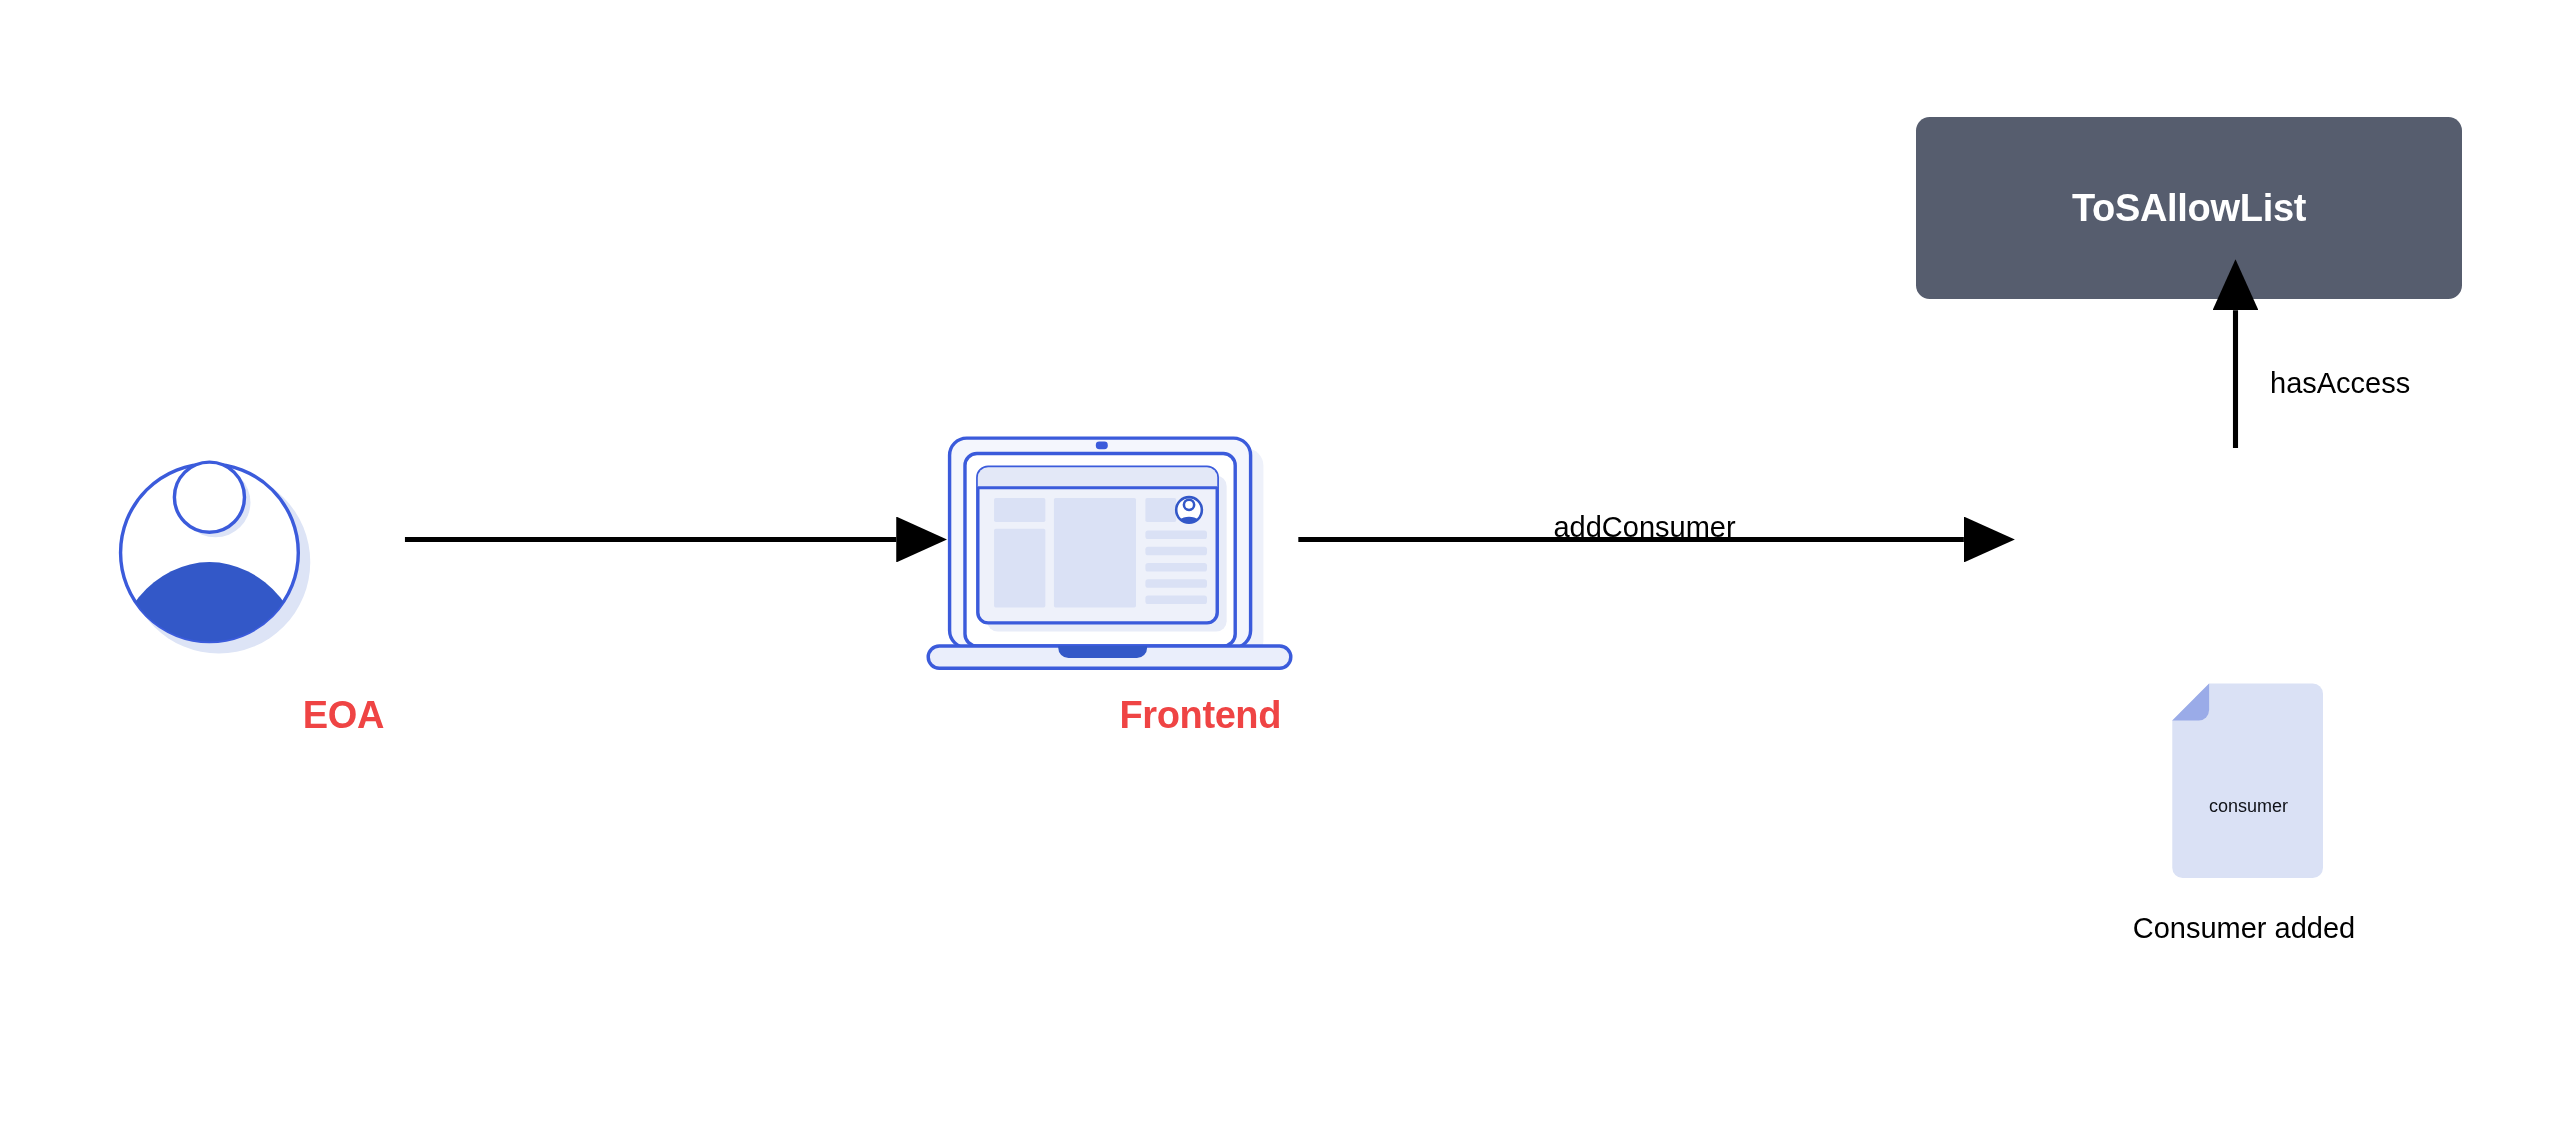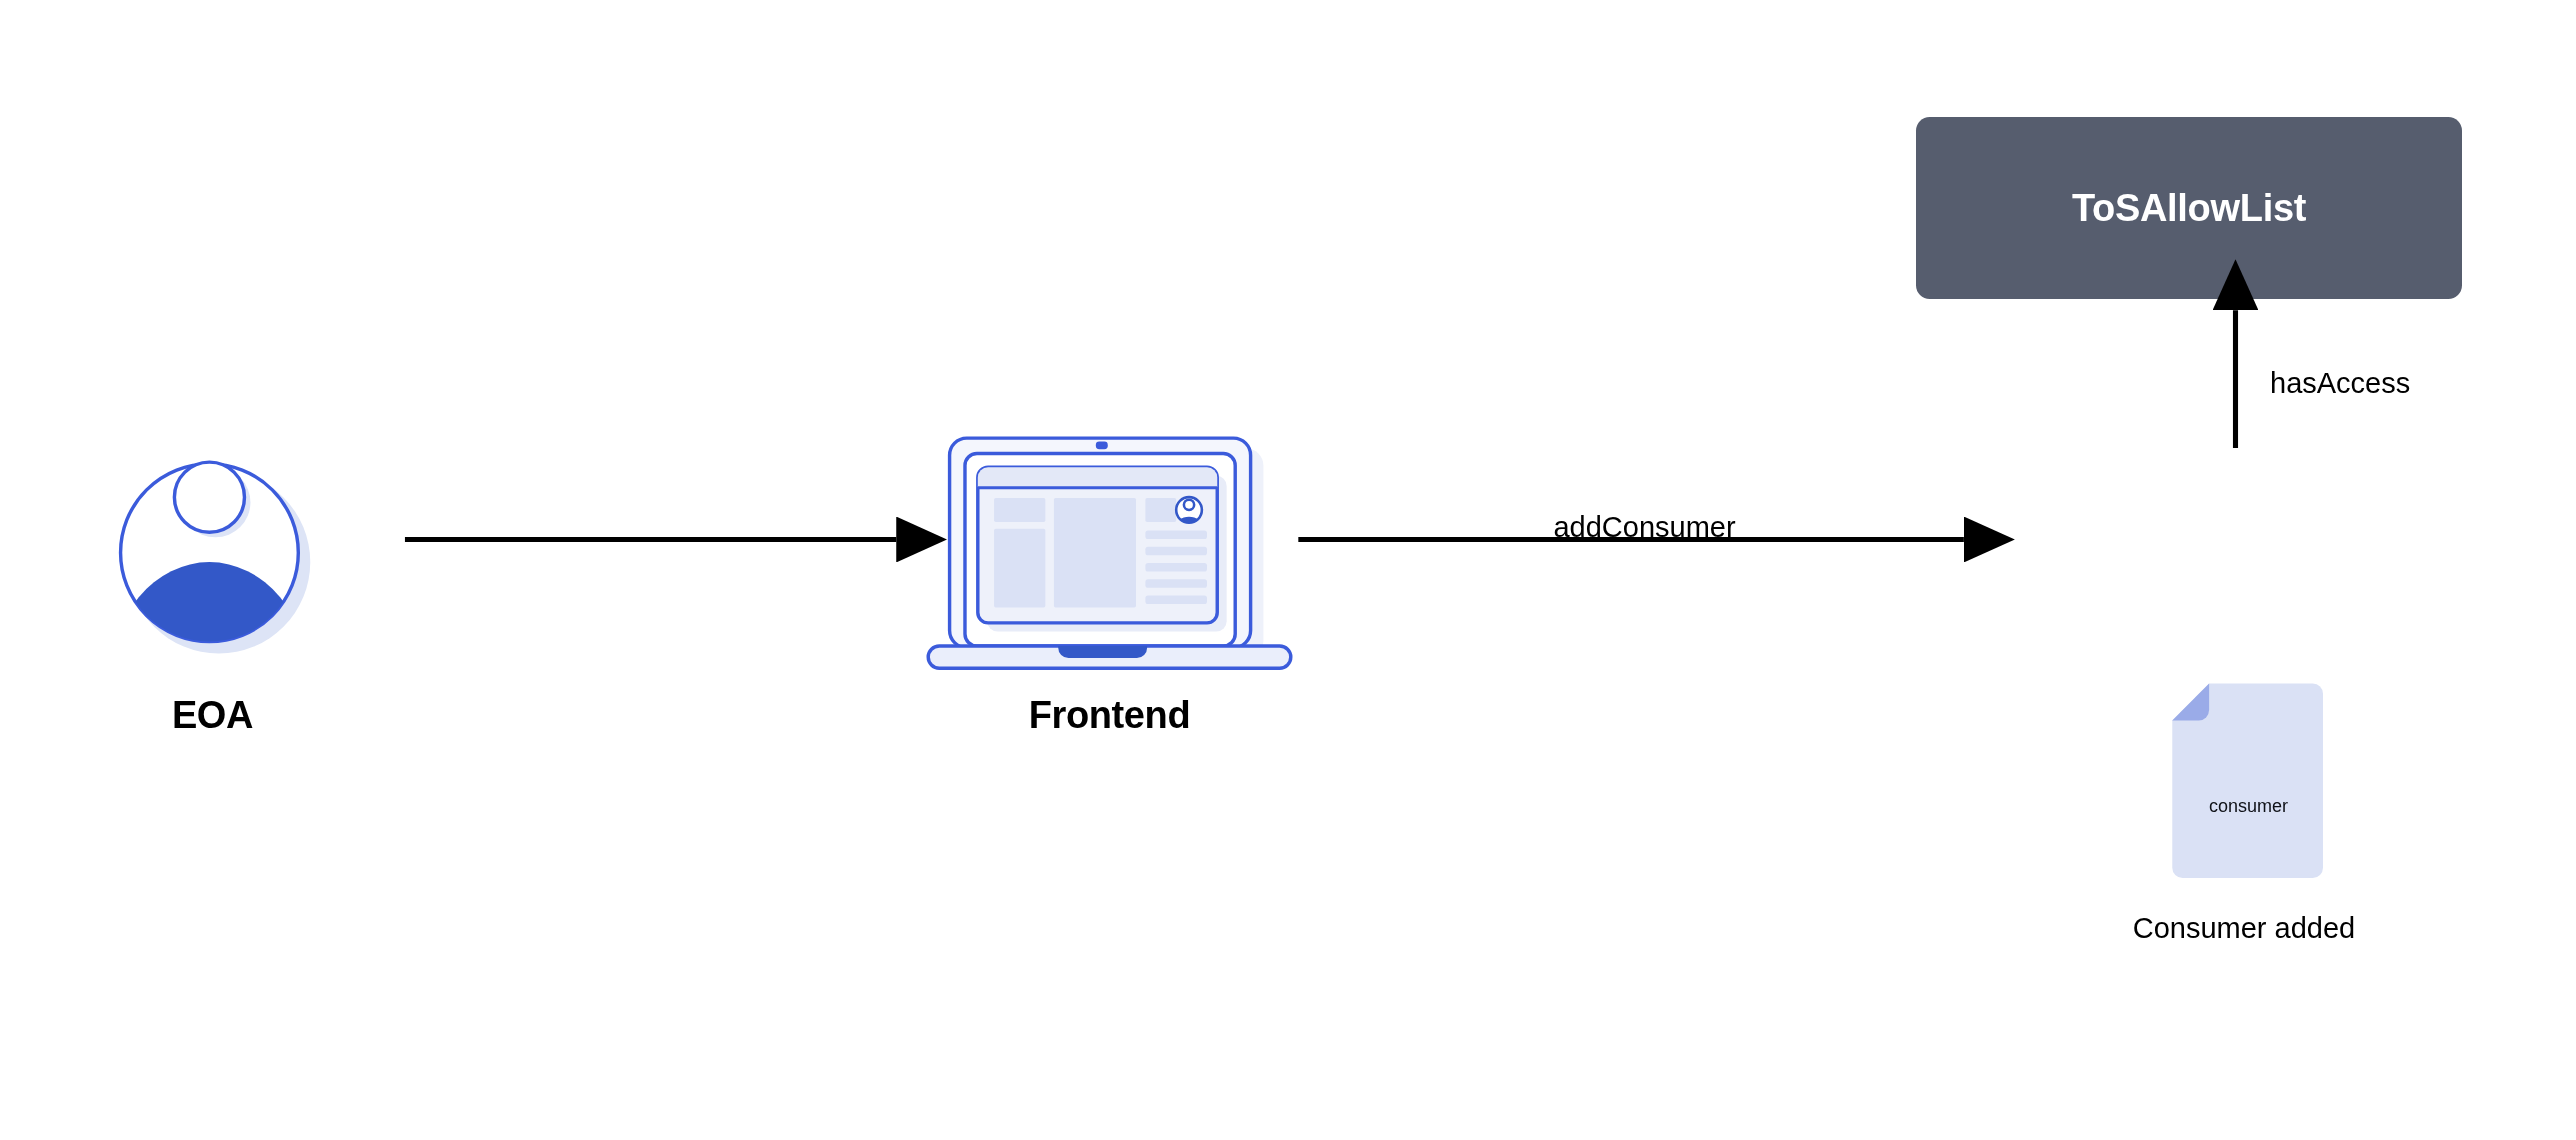--- a/index.html
+++ b/index.html
@@ -14,25 +14,25 @@
     position: relative;
     width: 2576px;
     height: 1140px;
     background: #ffffff;
     overflow: hidden;
   }
   .abs { position: absolute; }
 
   
   .node-label {
-    color: #000000;
+    color: #ef4444;
     font-weight: bold;
     font-size: 38px;
     letter-spacing: -0.4px;
-    text-align: center;
+    text-align: right;
     white-space: nowrap;
   }
 
   
   .box {
     background: #565d6e;
     border-radius: 13.7px;
     display: flex;
     align-items: center;
     justify-content: center;

